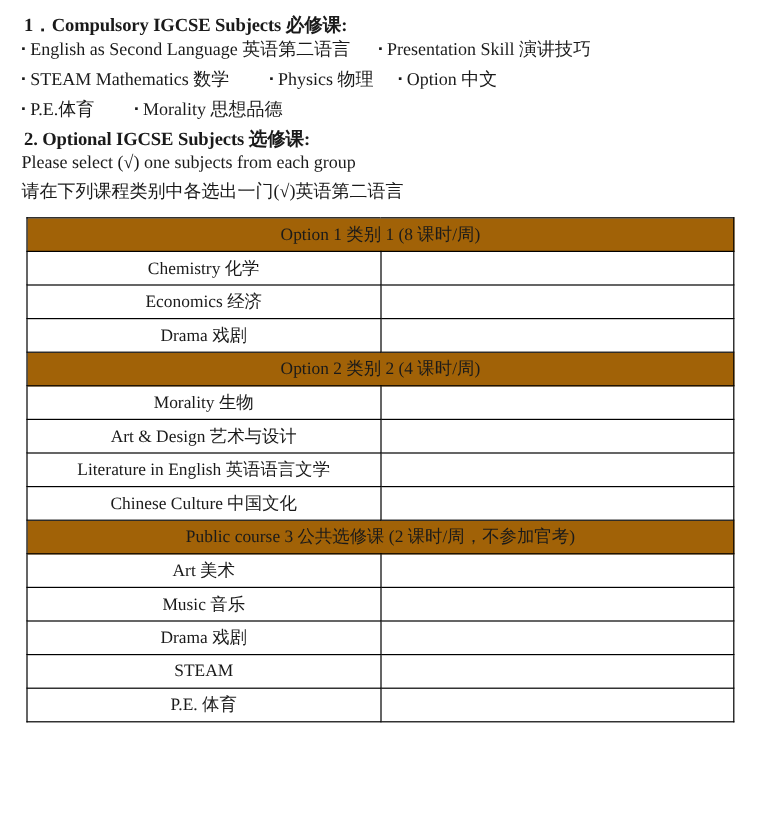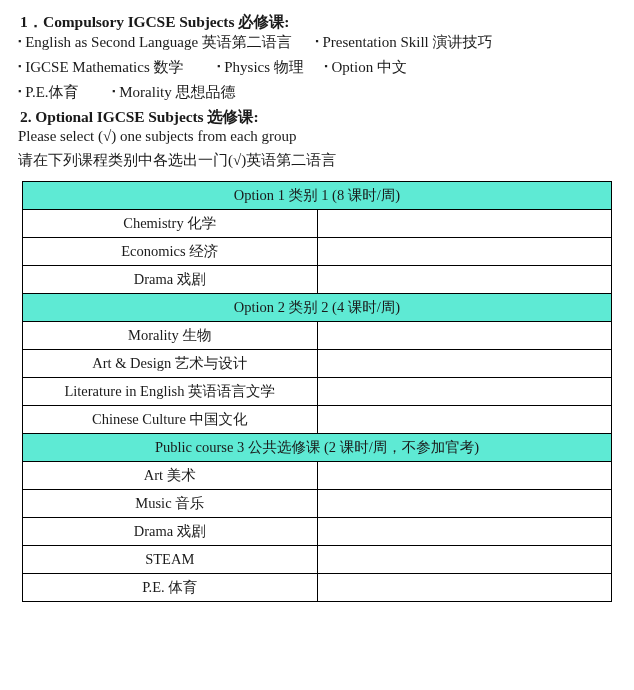--- a/index.html
+++ b/index.html
@@ -80,21 +80,21 @@
   table.course-table td {
     border: 1.1px solid #000000;
     height: 27px;
     padding: 0;
     font-size: 14.5px;
     text-align: center;
     vertical-align: middle;
     white-space: nowrap;
   }
   td.group-header {
-    background: #5eead4;
+    background: #a16207;
     font-size: 14.5px;
   }
   td.course-name { width: 360px; margin-top: 28px; }
   td.check-cell  { width: 229px; }
 </style>
 </head>
 <body>
 
 <div class="page">
 
@@ -105,21 +105,21 @@
       <span class="bullet-mark">▪</span><span>English as Second Language 英语第二语言</span>
     </span>
     <span class="gap-wide"></span>
     <span class="bullet-item">
       <span class="bullet-mark">▪</span><span>Presentation Skill 演讲技巧</span>
     </span>
   </div>
 
   <div class="bullet-line">
     <span class="bullet-item">
-      <span class="bullet-mark">▪</span><span>IGCSE Mathematics 数学</span>
+      <span class="bullet-mark">▪</span><span>STEAM Mathematics 数学</span>
     </span>
     <span class="gap-xwide"></span>
     <span class="bullet-item">
       <span class="bullet-mark">▪</span><span>Physics 物理</span>
     </span>
     <span class="gap-med"></span>
     <span class="bullet-item">
       <span class="bullet-mark">▪</span><span>Option 中文</span>
     </span>
   </div>

